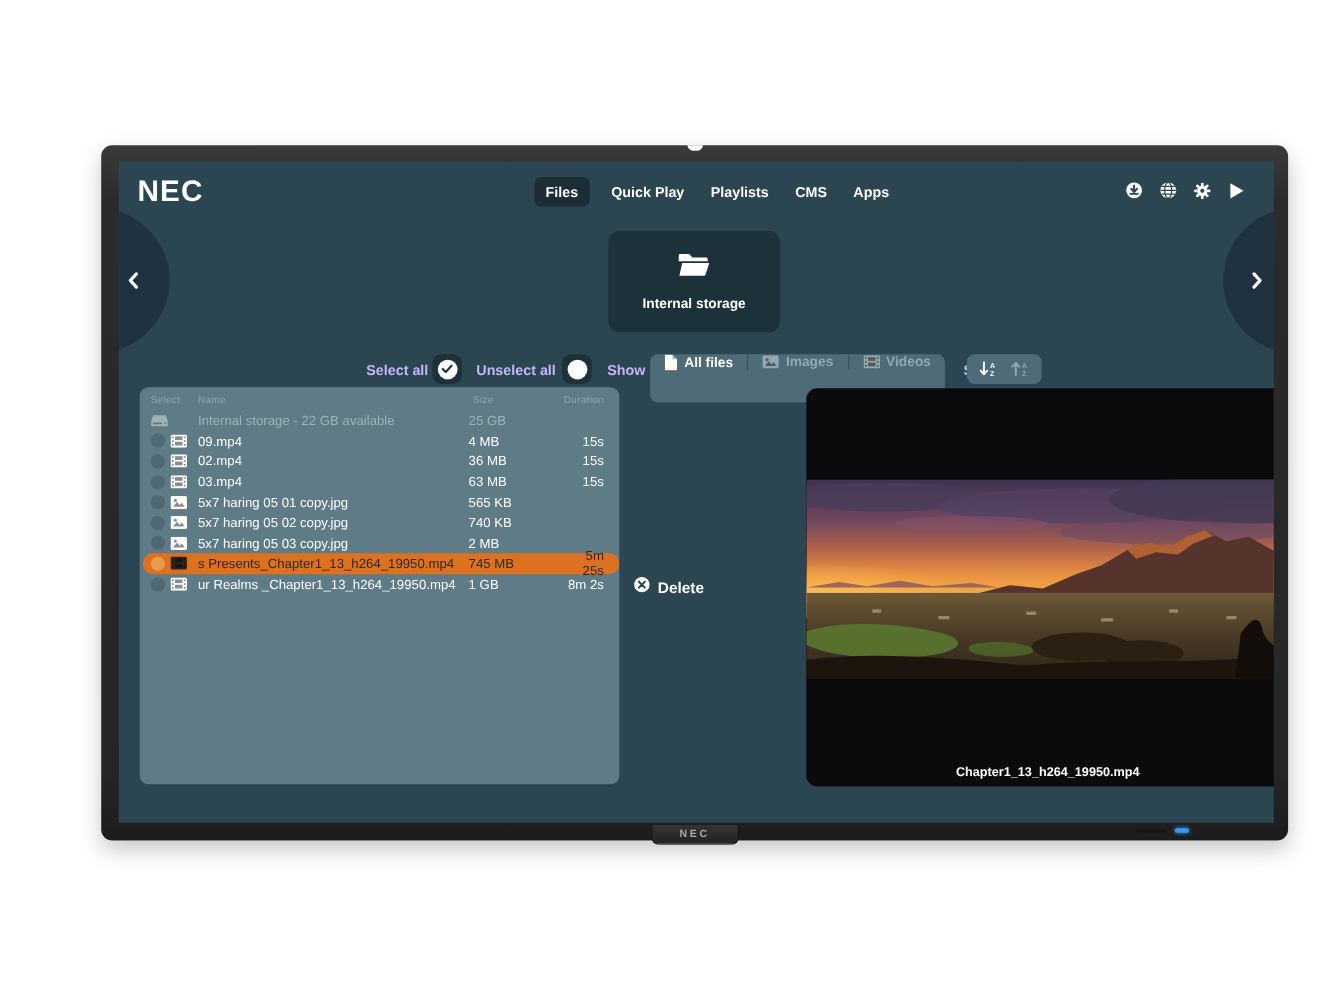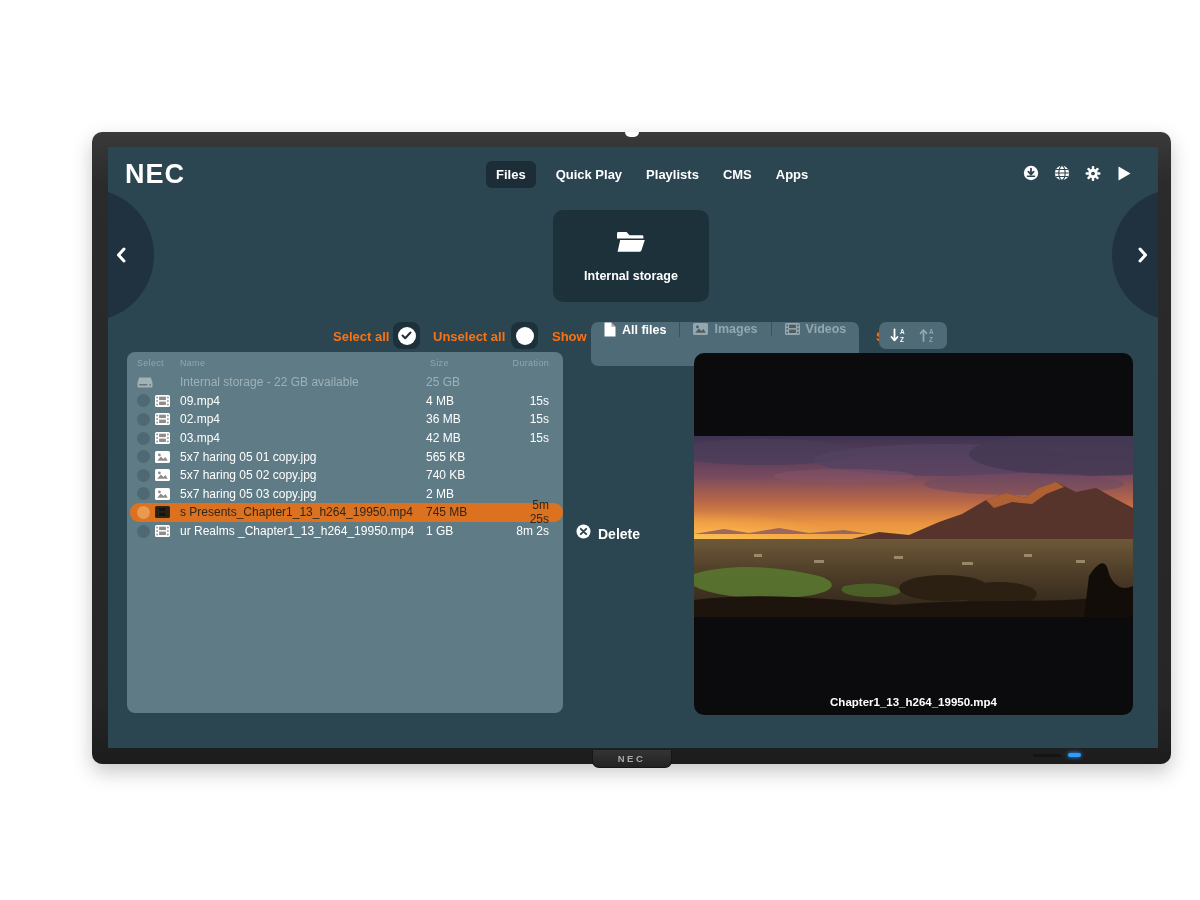--- a/index.html
+++ b/index.html
@@ -33,21 +33,21 @@
   .edge-circle.right{right:-86px;}
   .edge-chevron{position:absolute;top:100px;z-index:2;}
   .edge-chevron.left{left:8px;}
   .edge-chevron.right{left:1030px;}
 
   .storage-card{position:absolute;left:445px;top:63px;width:156px;height:92px;background:var(--chip-bg);border-radius:10px;
     display:flex;flex-direction:column;align-items:center;justify-content:center;gap:12px;cursor:pointer;}
   .storage-card .label{color:#fff;font-size:12.5px;font-weight:bold;}
 
   
-  .tb-label{position:absolute;color:#f97316;font-size:13px;font-weight:bold;top:182px;}
+  .tb-label{position:absolute;color:#c4b5fd;font-size:13px;font-weight:bold;top:182px;}
   .chip-btn{position:absolute;top:175px;width:27px;height:27px;background:var(--chip-bg);border-radius:8px;display:flex;align-items:center;justify-content:center;cursor:pointer;}
   .chip-btn .circ{width:18px;height:18px;border-radius:50%;background:#fff;display:flex;align-items:center;justify-content:center;}
 
   .segmented{position:absolute;left:483px;top:175px;height:44px;background:var(--seg-bg);border-radius:7px;display:flex;align-items:flex-start;}
   .seg{display:flex;align-items:center;gap:6px;padding:0 13px;font-size:12.5px;font-weight:bold;color:var(--dim-text);border-right:1px solid rgba(20,38,46,.35);cursor:pointer;}
   .seg:last-child{border-right:none;}
   .seg.active{color:#ffffff;}
   .seg svg{display:block;}
 
   .sort-chip{position:absolute;left:771px;top:175px;width:68px;height:27px;background:var(--seg-bg);border-radius:7px;display:flex;align-items:center;justify-content:center;gap:12px;}
@@ -75,21 +75,21 @@
   .c-size{width:88px;}
   .c-dur{flex:1;text-align:right;padding-right:14px;}
   .frow.storage{color:var(--storage-text);cursor:default;}
   .frow.storage .c-sel{color:var(--storage-text);}
 
   
   .delete-btn{position:absolute;left:468px;top:377px;display:flex;align-items:center;gap:7px;cursor:pointer;}
   .delete-btn .dlabel{color:#fff;font-size:14px;font-weight:bold;}
 
   
-  .preview{position:absolute;left:586px;top:206px;width:439px;height:362px;background:#0b0b0d;border-radius:10px;overflow:hidden;}
+  .preview{position:absolute;left:625px;top:206px;width:439px;height:362px;background:#0b0b0d;border-radius:10px;overflow:hidden;}
   .video-frame{position:absolute;left:0;top:83px;width:439px;height:181px;}
   .preview .fname{position:absolute;left:0;right:0;bottom:7px;text-align:center;color:#fff;font-size:11.5px;font-weight:bold;}
 </style>
 </head>
 <body>
 
 <div class="monitor">
   <div class="bezel-notch"></div>
 
   <div class="screen">
@@ -321,21 +321,21 @@
                   <rect x="1.3" y="8.7" width="1.6" height="1.6"></rect>
                   <rect x="12.1" y="1.7" width="1.6" height="1.6"></rect>
                   <rect x="12.1" y="5.2" width="1.6" height="1.6"></rect>
                   <rect x="12.1" y="8.7" width="1.6" height="1.6"></rect>
                   <rect x="4.1" y="1.7" width="6.8" height="3.4"></rect>
                   <rect x="4.1" y="6.6" width="6.8" height="3.4"></rect>
                 </g>
               </svg>
             </span>
             <span class="c-name">03.mp4</span>
-            <span class="c-size">42 MB</span>
+            <span class="c-size">63 MB</span>
             <span class="c-dur">15s</span>
           </div>
           <div class="frow">
             <span class="c-sel">
               <span class="row-circle"></span>
             </span>
             <span class="c-icon">
               <svg width="15" height="12" viewBox="0 0 15 12">
                 <rect width="15" height="12" rx="1.6" fill="currentColor"></rect>
                 <circle cx="4.4" cy="3.9" r="1.4" fill="rgba(0,0,0,0.45)"></circle>

